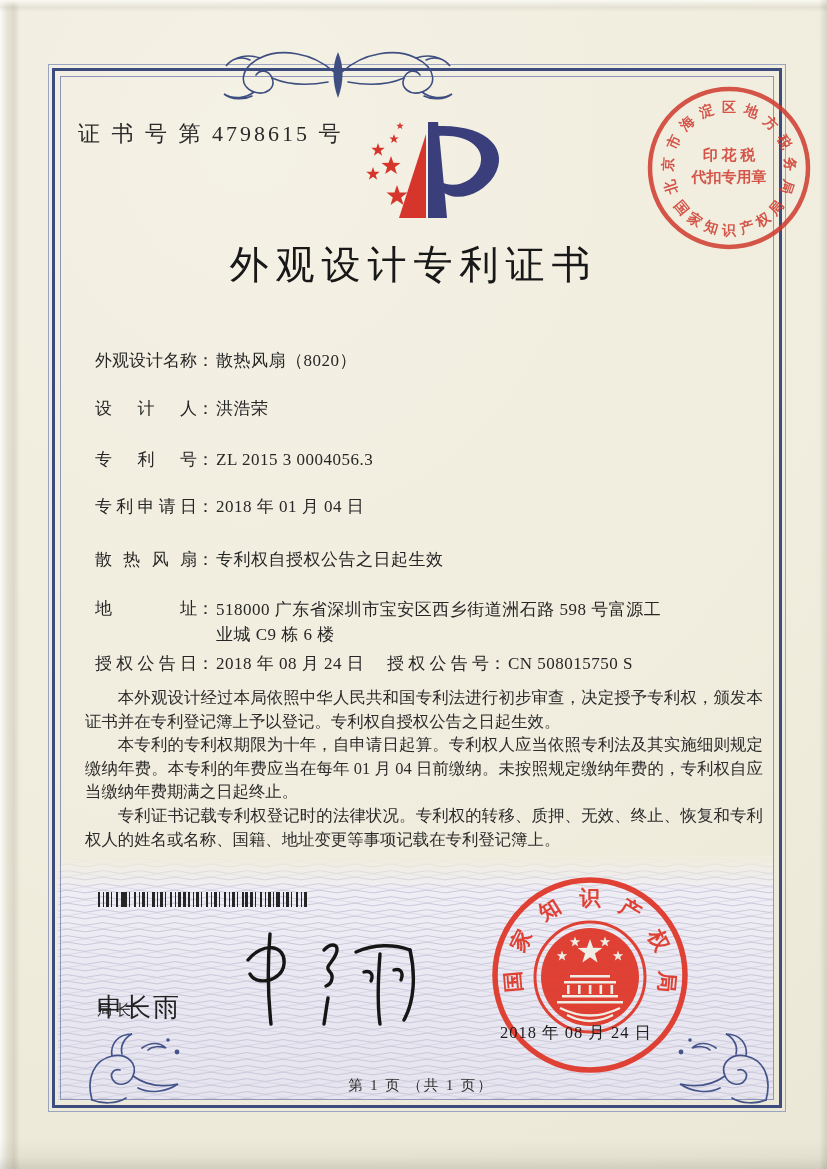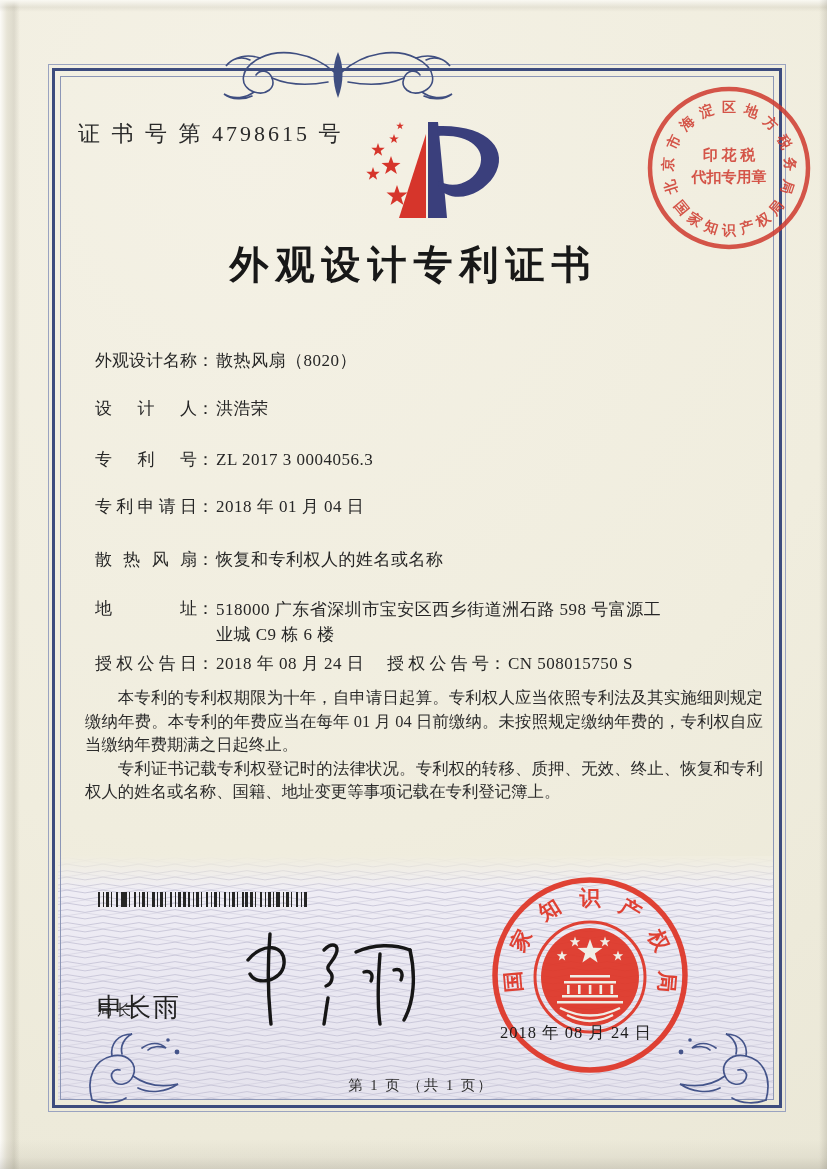--- a/index.html
+++ b/index.html
@@ -23,21 +23,21 @@
   .frame-fine{position:absolute;left:5px;top:5px;right:5px;bottom:5px;border:1px solid #8c96b6;}
   
   .wave-band{position:absolute;left:58px;top:856px;width:716px;height:244px;
              background:linear-gradient(180deg,#f1eff6 0,#e9e7f1 60%,#e6e4ee 100%);}
   .wave-band svg{position:absolute;left:0;top:0;}
   .wave-fade{position:absolute;left:0;top:0;width:100%;height:34px;
              background:linear-gradient(180deg,#f0edde 0,rgba(240,237,222,0) 100%);}
   
   .cert-no{position:absolute;left:78px;top:119px;font-size:22px;letter-spacing:3px;color:#2a2a2a;}
   .title{position:absolute;left:0;right:0;top:238px;text-align:center;font-size:39px;
-         font-weight:700;letter-spacing:7px;color:#181818;}
+         font-weight:400;letter-spacing:7px;color:#181818;}
   .fields{position:absolute;left:95px;top:0;width:680px;font-size:17px;color:#262626;}
   .frow{position:absolute;left:0;width:680px;line-height:23px;}
   .flabel{display:inline-block;width:6em;text-align:justify;text-align-last:justify;vertical-align:top;}
   .fcolon{display:inline-block;vertical-align:top;margin-right:2px;}
   .fvalue{display:inline-block;vertical-align:top;letter-spacing:.5px;}
   .frow-addr .fvalue{width:452px;line-height:25px;}
   .grant-right{position:absolute;left:292px;top:0;}
   .paras{position:absolute;left:85px;top:686px;width:678px;font-size:16.4px;line-height:23.6px;
          color:#2b2b2b;text-align:justify;}
   .paras p{margin:0;text-indent:2em;}
@@ -160,40 +160,41 @@
   <div class="title">外观设计专利证书</div>
 
   <div class="fields">
     <div class="frow" style="top:349px">
       <span class="flabel">外观设计名称</span><span class="fcolon">：</span><span class="fvalue">散热风扇（8020）</span>
     </div>
     <div class="frow" style="top:397px">
       <span class="flabel">设计人</span><span class="fcolon">：</span><span class="fvalue">洪浩荣</span>
     </div>
     <div class="frow" style="top:448px">
-      <span class="flabel">专利号</span><span class="fcolon">：</span><span class="fvalue">ZL 2017 3 0004056.3</span>
+      <span class="flabel">专利号</span><span class="fcolon">：</span><span class="fvalue">ZL 2015 3 0004056.3</span>
     </div>
     <div class="frow" style="top:495px">
       <span class="flabel">专利申请日</span><span class="fcolon">：</span><span class="fvalue">2018 年 01 月 04 日</span>
     </div>
     <div class="frow" style="top:548px">
-      <span class="flabel">散热风扇</span><span class="fcolon">：</span><span class="fvalue">恢复和专利权人的姓名或名称</span>
+      <span class="flabel">散热风扇</span><span class="fcolon">：</span><span class="fvalue">专利权自授权公告之日起生效</span>
     </div>
     <div class="frow frow-addr" style="top:597px">
       <span class="flabel">地址</span><span class="fcolon">：</span><span class="fvalue">518000 广东省深圳市宝安区西乡街道洲石路 598 号富源工业城 C9 栋 6 楼</span>
     </div>
     <div class="frow" style="top:652px">
       <span class="flabel">授权公告日</span><span class="fcolon">：</span><span class="fvalue">2018 年 08 月 24 日</span>
       <span class="grant-right">
         <span class="flabel">授权公告号</span><span class="fcolon">：</span><span class="fvalue">CN 508015750 S</span>
       </span>
     </div>
   </div>
 
   <div class="paras">
+    <p>本外观设计经过本局依照中华人民共和国专利法进行初步审查，决定授予专利权，颁发本证书并在专利登记簿上予以登记。专利权自授权公告之日起生效。</p>
     <p>本专利的专利权期限为十年，自申请日起算。专利权人应当依照专利法及其实施细则规定缴纳年费。本专利的年费应当在每年 01 月 04 日前缴纳。未按照规定缴纳年费的，专利权自应当缴纳年费期满之日起终止。</p>
     <p>专利证书记载专利权登记时的法律状况。专利权的转移、质押、无效、终止、恢复和专利权人的姓名或名称、国籍、地址变更等事项记载在专利登记簿上。</p>
   </div>
 
   <div class="barcode"></div>
 
   <div class="signoff-title">局长</div>
   <div class="signoff-name">申长雨</div>
 
   <svg class="signature" width="190" height="100" viewBox="0 0 190 100">

